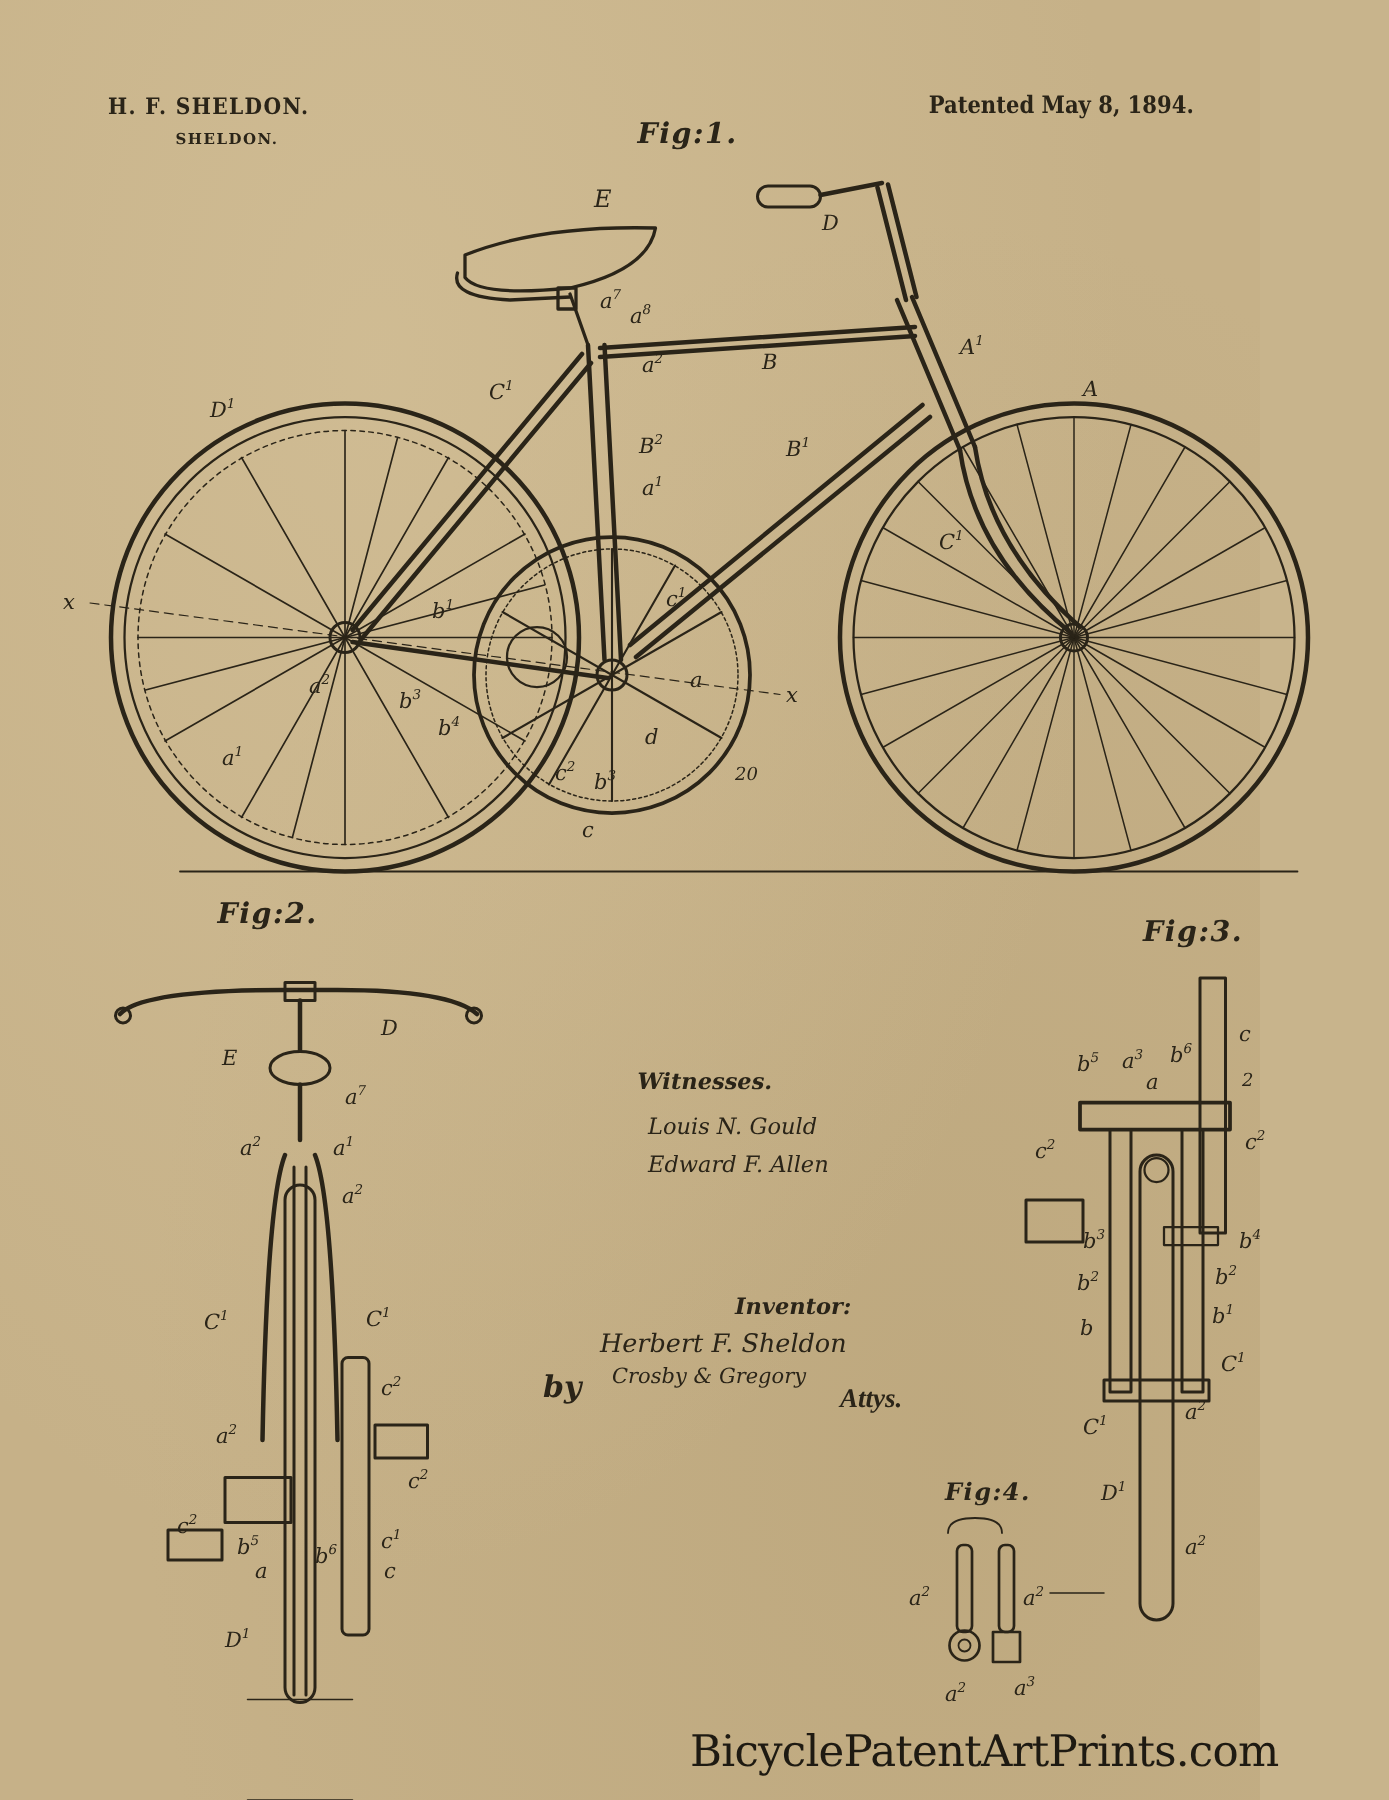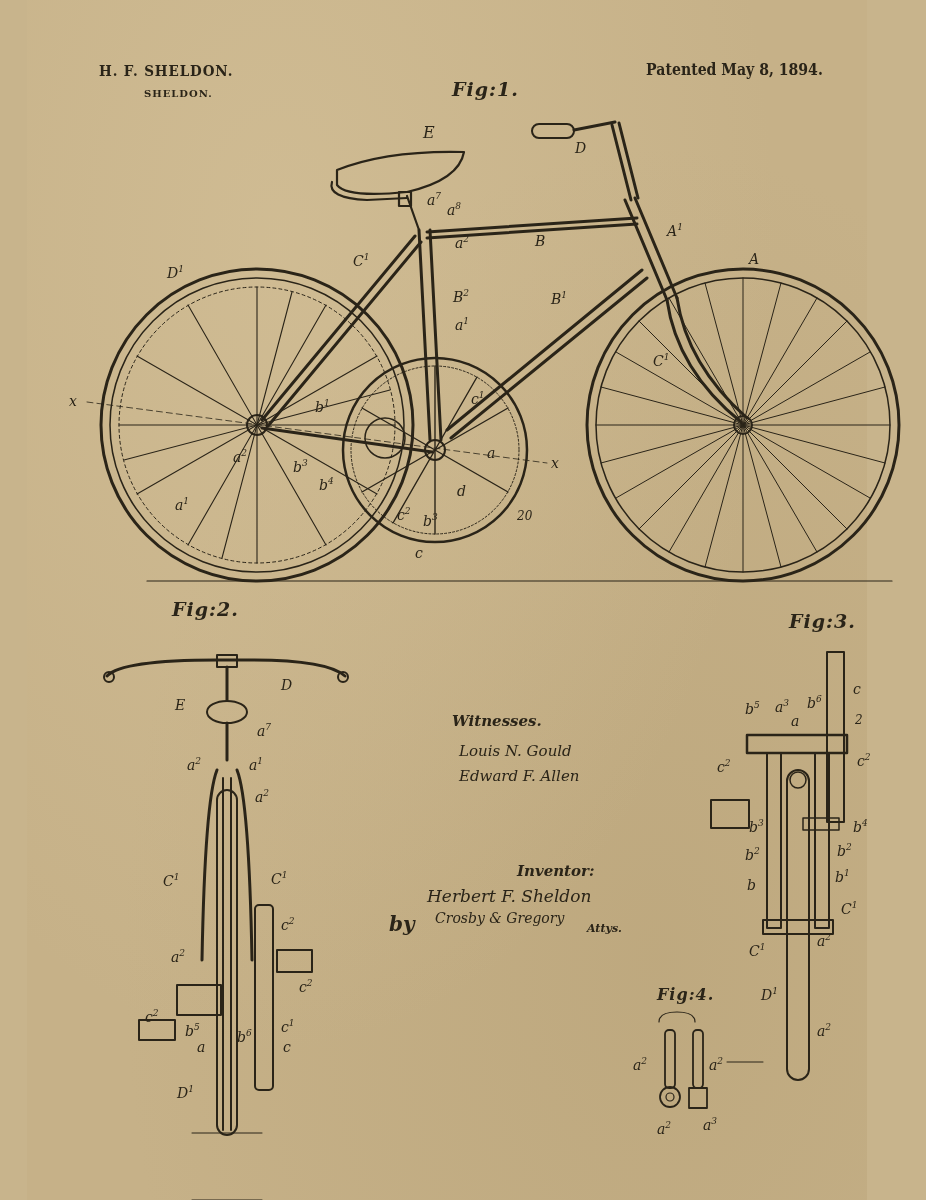--- a/index.html
+++ b/index.html
@@ -8,21 +8,20 @@
     background: #c8b48c;
     font-family: "DejaVu Serif", serif;
     color: #2a2418;
   }
   .page {
     position: relative; width: 840px; height: 1200px;
     background:
       radial-gradient(ellipse at 30% 20%, rgba(215,196,156,0.55), rgba(190,170,128,0) 60%),
       radial-gradient(ellipse at 75% 80%, rgba(180,158,115,0.45), rgba(190,170,128,0) 60%),
       #c6b188;
-    margin-left: 27px;
   }
   .hdr-name { position: absolute; left: 72px; top: 62px; font-family: "DejaVu Serif", serif; font-weight: bold; font-size: 15px; letter-spacing: 1px; transform: scaleX(0.9); transform-origin: left; }
   .hdr-sub { position: absolute; left: 117px; top: 88px; font-family: "DejaVu Serif", serif; font-weight: bold; font-size: 10px; letter-spacing: 1px; }
   .hdr-date { position: absolute; right: 44px; top: 60px; font-family: "DejaVu Serif", serif; font-weight: bold; font-size: 16px; transform: scaleX(0.88); transform-origin: right; }
   .fig-label { position: absolute; font-family: "DejaVu Serif", serif; font-style: italic; font-weight: bold; font-size: 19px; letter-spacing: 1px; }
   .script { position: absolute; font-family: "DejaVu Serif", serif; font-style: italic; color: #2a2418; }
   .ref { font-family: "DejaVu Serif", serif; font-style: italic; font-size: 14px; fill: #2a2418; }
   .sup { font-size: 9px; }
   .watermark { position: absolute; left: 460px; top: 1150px; font-family: "DejaVu Serif", serif; font-size: 29px; color: #1e1a12; letter-spacing: -0.5px; }
   svg.drawing { position: absolute; left: 0; top: 0; }
@@ -42,21 +41,21 @@
   <div class="fig-label" style="left:630px; top:985px; font-size:16px;">Fig:4.</div>
 
   <div class="script" style="left:425px; top:712px; font-size:15px; font-weight:bold;">Witnesses.</div>
   <div class="script" style="left:432px; top:742px; font-size:15px;text-align:right;">Louis N. Gould</div>
   <div class="script" style="left:432px; top:767px; font-size:15px;">Edward F. Allen</div>
 
   <div class="script" style="left:490px; top:862px; font-size:15px; font-weight:bold;font-style:italic;">Inventor:</div>
   <div class="script" style="left:400px; top:886px; font-size:17px; font-weight:normal;">Herbert F. Sheldon</div>
   <div class="script" style="left:362px; top:912px; font-size:20px; font-weight:bold;">by</div>
   <div class="script" style="left:408px; top:910px; font-size:14px;">Crosby &amp; Gregory</div>
-  <div class="script" style="left:560px; top:922px; font-size:11px; font-weight:bold;">Attys.</div>
+  <div class="script" style="left:560px; top:922px; font-size:18px; font-weight:bold;font-family:Liberation Serif, serif;">Attys.</div>
 
   <svg class="drawing" width="926" height="1200" viewBox="0 0 926 1200" fill="none" stroke="#2a2418" stroke-linecap="round" stroke-linejoin="round">
 
     <g>
 
       <line x1="120" y1="581" x2="865" y2="581" stroke-width="1.2"></line>
 
       <g>
         <circle cx="230" cy="425" r="156" stroke-width="3"></circle>
         <circle cx="230" cy="425" r="147" stroke-width="1.5"></circle>
@@ -292,13 +291,14 @@
       <line x1="700" y1="1062" x2="736" y2="1062" stroke-width="1"></line>
       <g stroke="none">
         <text class="ref" x="606" y="1070">a<tspan class="sup" dy="-6">2</tspan></text>
         <text class="ref" x="682" y="1070">a<tspan class="sup" dy="-6">2</tspan></text>
         <text class="ref" x="630" y="1134">a<tspan class="sup" dy="-6">2</tspan></text>
         <text class="ref" x="676" y="1130">a<tspan class="sup" dy="-6">3</tspan></text>
       </g>
     </g>
   </svg>
 
+  <div class="watermark">BicyclePatentArtPrints.com</div>
 </div>
 
 </body></html>

